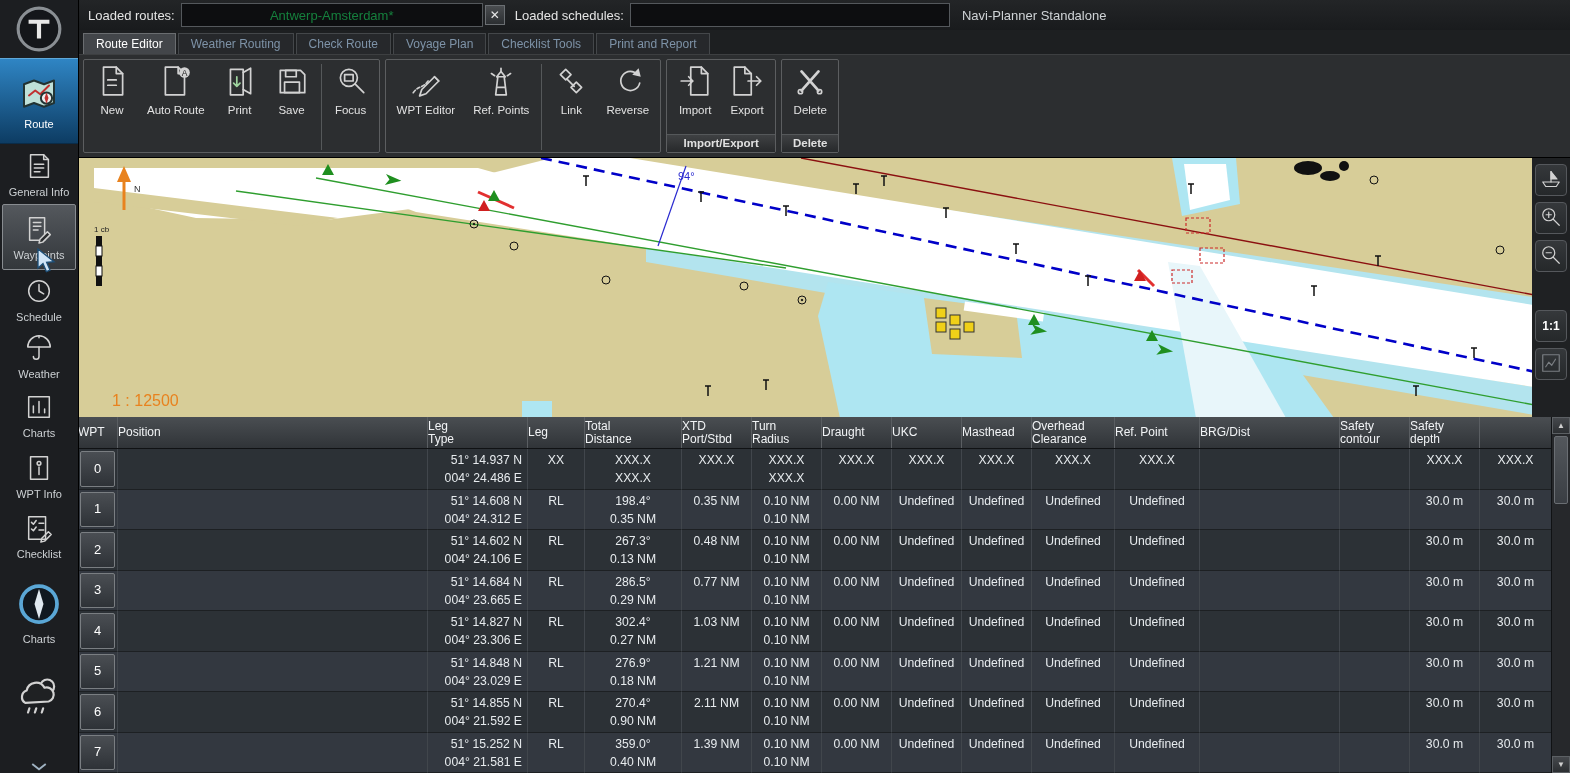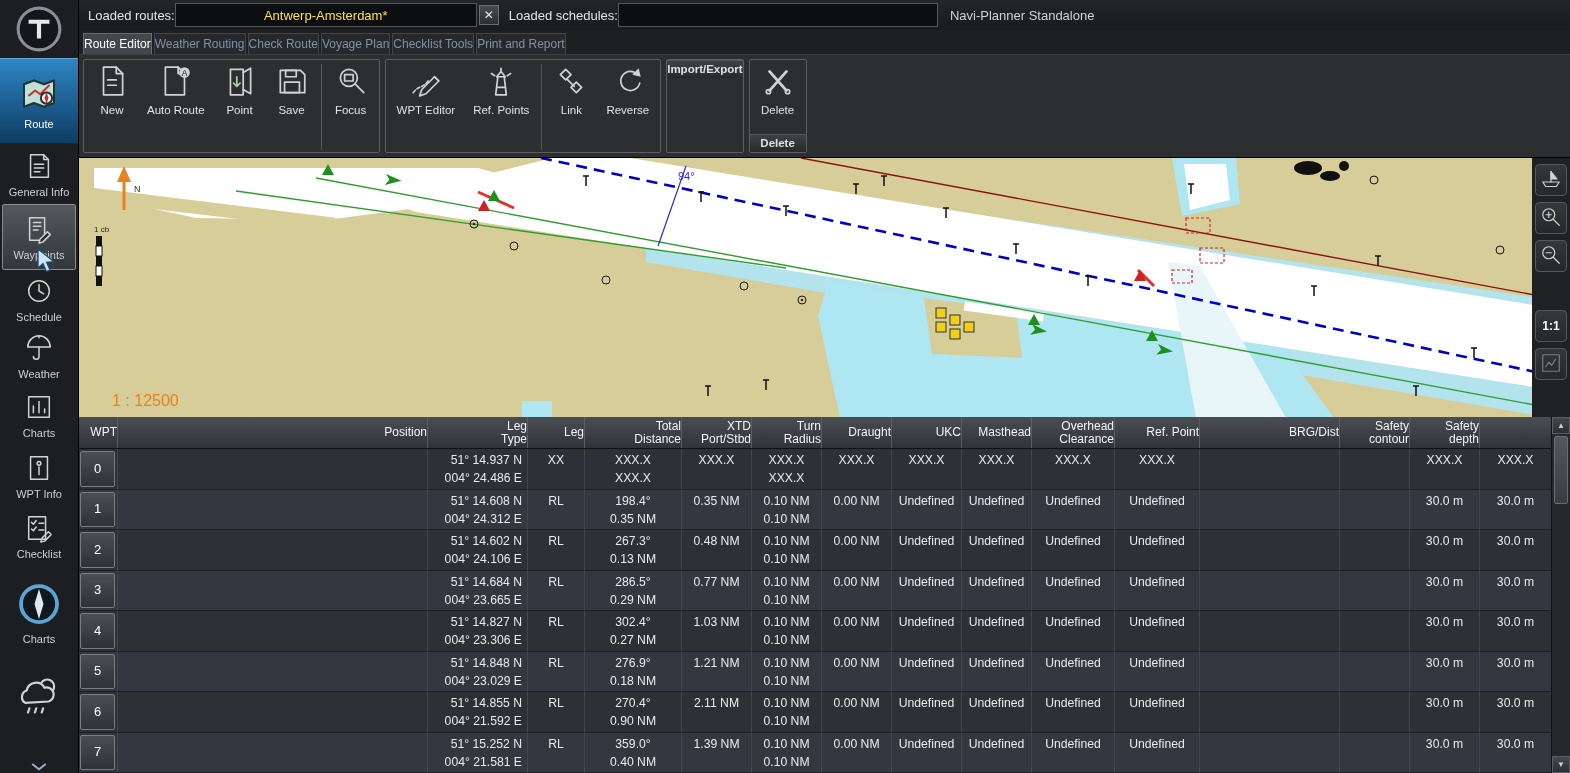--- a/index.html
+++ b/index.html
@@ -30,30 +30,30 @@
   .side-item:nth-child(10) .sicon svg{width:44px;height:44px;}
   .side-item.active{background:linear-gradient(#2f85c4,#0d3c63);border-top:1px solid #5fa8d8;border-bottom:1px solid #0a2c49;color:#fff;}
   .side-item.hover{background:linear-gradient(#54585d,#33373b);border:1px solid #888c90;border-radius:2px;margin:0 2px;}
   .sidebar-chevron{position:absolute;bottom:0;left:0;width:78px;height:12px;display:flex;align-items:center;justify-content:center;cursor:pointer;}
   .sidebar-chevron svg{width:18px;height:10px;}
 
   
   .topbar{position:absolute;left:78px;top:0;width:1492px;height:30px;background:linear-gradient(#232527,#191b1d);
           display:flex;align-items:center;font-size:13px;color:#e4e4e4;}
   .topbar .lbl{margin-left:10px;white-space:nowrap;}
-  .combo{width:300px;height:22px;background:#0d0e10;border:1px solid #54585c;
-         display:flex;align-items:center;justify-content:center;color:#fde047;cursor:pointer;text-align:center;}
+  .combo{width:300px;height:22px;margin-left:6px;background:#0d0e10;border:1px solid #54585c;
+         display:flex;align-items:center;justify-content:center;color:#15803d;cursor:pointer;text-align:center;}
   .combo.schedules{width:318px;}
   .xbtn{width:20px;height:20px;margin-left:2px;background:linear-gradient(#4a4d50,#2b2e31);border:1px solid #6a6e72;
         color:#e8e8e8;font-size:12px;display:flex;align-items:center;justify-content:center;cursor:pointer;padding:0;}
   .apptitle{margin-left:12px;color:#cfd3d6;}
 
   
   .tabsrow{position:absolute;left:78px;top:30px;width:1492px;height:24px;background:#1d1f21;display:flex;align-items:flex-end;padding-left:5px;box-sizing:border-box;}
-  .tab{height:20px;line-height:20px;padding:0 0;margin-right:2px;font-size:12px;cursor:pointer;
+  .tab{height:20px;line-height:20px;padding:0 12px;margin-right:2px;font-size:12px;cursor:pointer;
        background:#26282b;border:1px solid #44474a;border-bottom:none;color:#7e93a8;text-align:right;}
   .tab.active{background:#43464a;border-color:#6a6d70;color:#fff;}
 
   
   .toolbar{position:absolute;left:78px;top:54px;width:1492px;height:103px;background:#2c2e30;border-top:1px solid #3d3f41;
            display:flex;align-items:flex-start;padding:4px 0 0 5px;box-sizing:border-box;}
   .tgroup{display:flex;flex-direction:column;border:1px solid #5c5e60;border-radius:2px;margin-right:5px;height:94px;box-sizing:border-box;}
   .tgroup-row{display:flex;flex:1;align-items:flex-start;padding:2px 2px 0 2px;}
   .tbtn{display:flex;flex-direction:column;align-items:center;justify-content:flex-start;padding:2px 9px;cursor:pointer;border-radius:2px;}
   .tbtn .icon svg{width:34px;height:34px;}
@@ -69,21 +69,21 @@
   .ctbtn{width:30px;height:30px;margin-top:6px;background:linear-gradient(#35383b,#25282a);border:1px solid #55585c;border-radius:4px;
          display:flex;align-items:center;justify-content:center;cursor:pointer;color:#fff;font-size:12px;font-weight:bold;}
   .ctbtn .icon svg{width:24px;height:24px;}
   .ctbtn.gap{margin-top:38px;}
 
   
   .tablewrap{position:absolute;left:78px;top:417px;width:1492px;height:356px;background:#24272b;}
   .thead,.trow{display:grid;grid-template-columns:40px 310px 100px 57px 97px 70px 70px 70px 70px 70px 83px 85px 140px 70px 70px minmax(0,1fr);
                width:1474px;box-sizing:border-box;}
   .thead{height:32px;background:linear-gradient(#4a4e52,#303438);border-bottom:1px solid #101214;}
-  .hcell{display:flex;flex-direction:column;align-items:flex-end;justify-content:center;font-size:12px;line-height:13px;
+  .hcell{display:flex;flex-direction:column;align-items:flex-start;justify-content:center;font-size:12px;line-height:13px;
          color:#f2f4f6;border-right:1px solid #5a5e62;cursor:pointer;text-align:center;}
   .tbody{height:324px;overflow:hidden;}
   .trow{height:40.5px;cursor:pointer;}
   .trow:nth-child(odd){background:#2c3136;}
   .trow:nth-child(even){background:#333840;}
   .tcell{border-right:1px solid #41464c;border-bottom:1px solid #1d2023;padding-top:2px;box-sizing:border-box;
          text-align:center;color:#e7ebee;font-size:12.2px;line-height:18px;overflow:hidden;}
   .tcell.c-position{text-align:right;padding-right:5px;}
   .tcell.c-wpt{padding:2px;}
   .wpt-btn{height:100%;display:flex;align-items:center;justify-content:center;box-sizing:border-box;
@@ -237,21 +237,21 @@
               <text x="24" y="11" font-size="8" text-anchor="middle" fill="#222" stroke="none">A</text>
             </svg></span>
           <div class="tblabel">Auto Route</div>
         </div>
         <div class="tbtn">
           <span class="icon tbicon"><svg viewBox="0 0 32 32" fill="none" stroke="#d2d2d2" stroke-width="1.6" stroke-linecap="round" stroke-linejoin="round">
               <path d="M7 5h12v24H7z"></path>
               <path d="M19 8l7-4v24l-7-4"></path>
               <path d="M13 12v9m0 0l-3-3m3 3l3-3" stroke="#9fd49f"></path>
             </svg></span>
-          <div class="tblabel">Point</div>
+          <div class="tblabel">Print</div>
         </div>
         <div class="tbtn">
           <span class="icon tbicon"><svg viewBox="0 0 32 32" fill="none" stroke="#d2d2d2" stroke-width="1.6" stroke-linecap="round" stroke-linejoin="round">
               <path d="M5 6h19l4 4v17H5z"></path>
               <rect x="10" y="6" width="10" height="6"></rect>
               <rect x="9" y="17" width="14" height="10"></rect>
             </svg></span>
           <div class="tblabel">Save</div>
         </div>
         <div class="tdiv"></div>
@@ -296,20 +296,38 @@
         <div class="tbtn">
           <span class="icon tbicon"><svg viewBox="0 0 32 32" fill="none" stroke="#d2d2d2" stroke-width="1.6" stroke-linecap="round" stroke-linejoin="round">
               <path d="M25 10a9 9 0 1 0 2 8"></path>
               <polygon points="26,4 28,12 20,10" fill="#d2d2d2" stroke="none"></polygon>
             </svg></span>
           <div class="tblabel">Reverse</div>
         </div>
       </div>
     </div>
     <div class="tgroup">
+      <div class="tgroup-row">
+        <div class="tbtn">
+          <span class="icon tbicon"><svg viewBox="0 0 32 32" fill="none" stroke="#d2d2d2" stroke-width="1.6" stroke-linecap="round" stroke-linejoin="round">
+              <path d="M12 3h10l6 6v20H12z"></path>
+              <path d="M22 3v6h6"></path>
+              <path d="M3 16h11m0 0l-4-4m4 4l-4 4"></path>
+            </svg></span>
+          <div class="tblabel">Import</div>
+        </div>
+        <div class="tbtn">
+          <span class="icon tbicon"><svg viewBox="0 0 32 32" fill="none" stroke="#d2d2d2" stroke-width="1.6" stroke-linecap="round" stroke-linejoin="round">
+              <path d="M4 3h10l6 6v20H4z"></path>
+              <path d="M14 3v6h6"></path>
+              <path d="M17 16h12m0 0l-4-4m4 4l-4 4"></path>
+            </svg></span>
+          <div class="tblabel">Export</div>
+        </div>
+      </div>
       <div class="tgroup-cap">Import/Export</div>
     </div>
     <div class="tgroup">
       <div class="tgroup-row">
         <div class="tbtn">
           <span class="icon tbicon"><svg viewBox="0 0 32 32" fill="none" stroke="#d2d2d2" stroke-width="1.6" stroke-linecap="round" stroke-linejoin="round">
               <path d="M8 7l16 18M24 7L8 25" stroke-width="2.6"></path>
               <circle cx="7" cy="26" r="2"></circle>
               <circle cx="25" cy="26" r="2"></circle>
             </svg></span>

